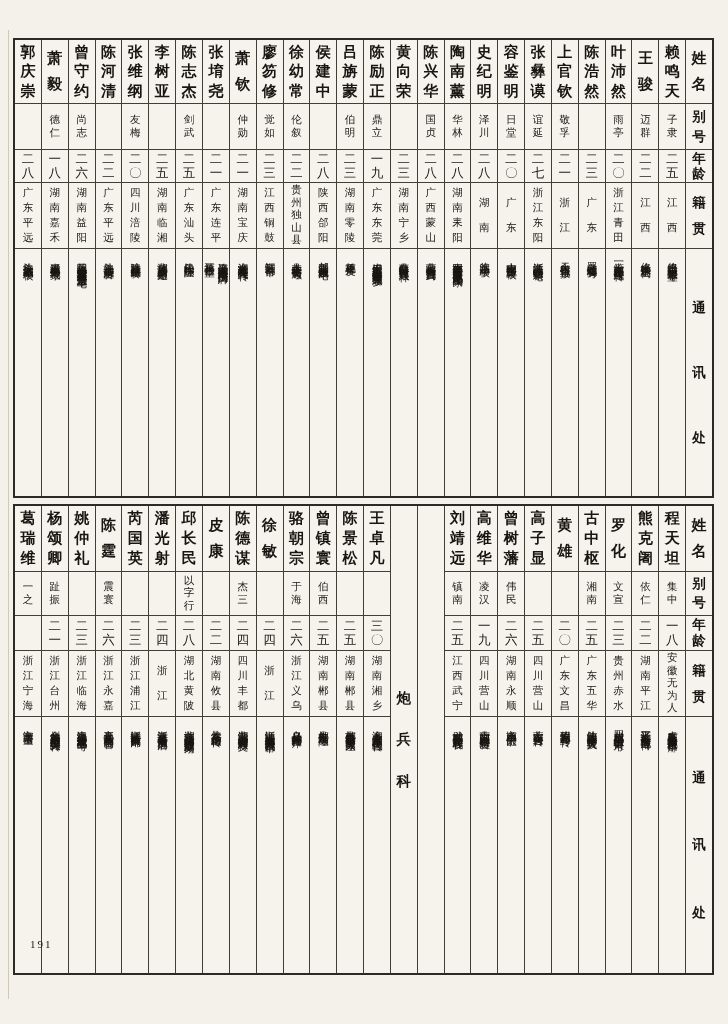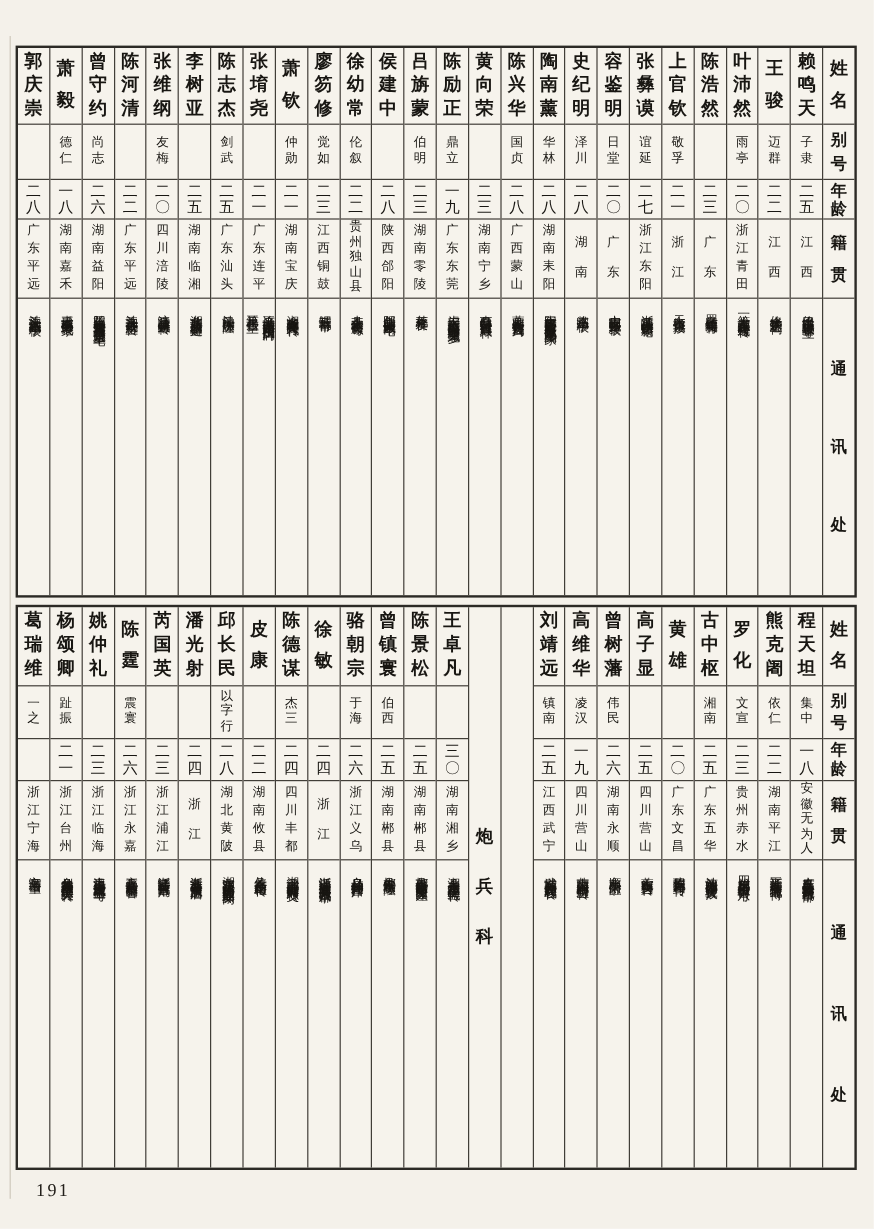--- a/index.html
+++ b/index.html
@@ -34,21 +34,21 @@
   .vt{writing-mode:vertical-rl;text-orientation:upright;}
   .addrtext{font-size:10.5px;letter-spacing:0.8px;white-space:pre-line;line-height:1.3;}
   .header-col .vspread span{font-weight:700;}
   .header-col .c-name span{font-size:15px;}
   .header-col .c-alias span,.header-col .c-age span,
   .header-col .c-origin span,.header-col .c-addr span{font-size:13.5px;}
   .header-col .c-addr{padding-top:0;}
   .col.divider{justify-content:center;align-items:center;}
   .divlabel{justify-content:center;gap:27px;}
   .divlabel span{font-size:14.5px;font-weight:700;}
-  .pagenum{position:absolute;left:30px;top:985px;font-size:15px;letter-spacing:2px;color:#23201b;}
+  .pagenum{position:absolute;left:30px;top:938px;font-size:11px;letter-spacing:2px;color:#23201b;}
 </style>
 </head>
 <body>
 
 <div class="page">
   <div class="table t1" id="table-0">
       <div class="col header-col">
         <div class="cell c-name">
           <div class="vspread">
             <span>姓</span>

